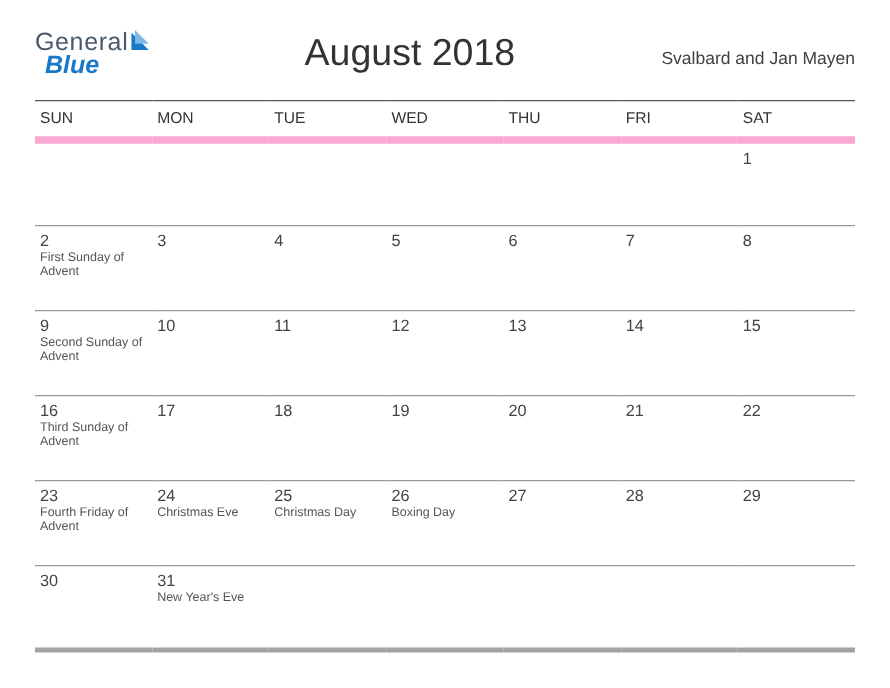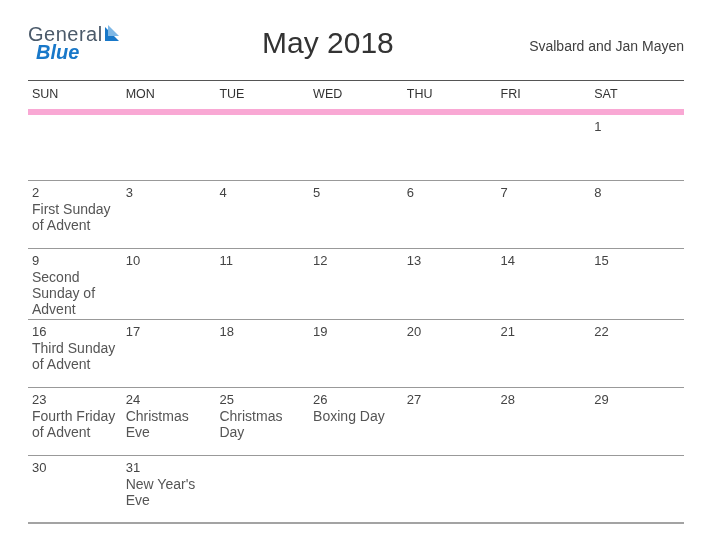--- a/index.html
+++ b/index.html
@@ -56,31 +56,31 @@
     border-top:1px solid #555;
     border-bottom:6px solid #f9a8d4;
   }
   table.cal tbody td {
     vertical-align: top;
     height: 68px;
     border-top:1px solid #999;
     padding:4px 4px 2px 4px;
   }
   table.cal tbody tr:last-child td {
-    border-bottom:2px solid #a3a3a3;
+    border-bottom:4px solid #a3a3a3;
     margin-left:22px;
   }
   .daynum {
     font-size:13px;
     color:#444;
     display:block;
     margin-bottom:1px;
   }
   .evt {
-    font-size:14px;
+    font-size:10px;
     color:#555;
     line-height:1.15;
     display:block;
   }
 </style>
 </head>
 <body>
 
 <div class="header">
   <div class="logo">
@@ -88,21 +88,21 @@
       <span class="gen">General</span>
       <span class="l-shape">
         <svg width="22" height="16" viewBox="0 0 22 16">
           <polygon points="0,16 0,2 14,16" fill="#1878c9"></polygon>
           <polygon points="3,0 3,11 14,11" fill="#7fb8e6"></polygon>
         </svg>
       </span>
     </span>
     <span class="blue">Blue</span>
   </div>
-  <div class="title">May 2018</div>
+  <div class="title">August 2018</div>
   <div class="region">Svalbard and Jan Mayen</div>
 </div>
 
 <table class="cal">
   <thead>
     <tr>
       <th>SUN</th>
       <th>MON</th>
       <th>TUE</th>
       <th>WED</th>

